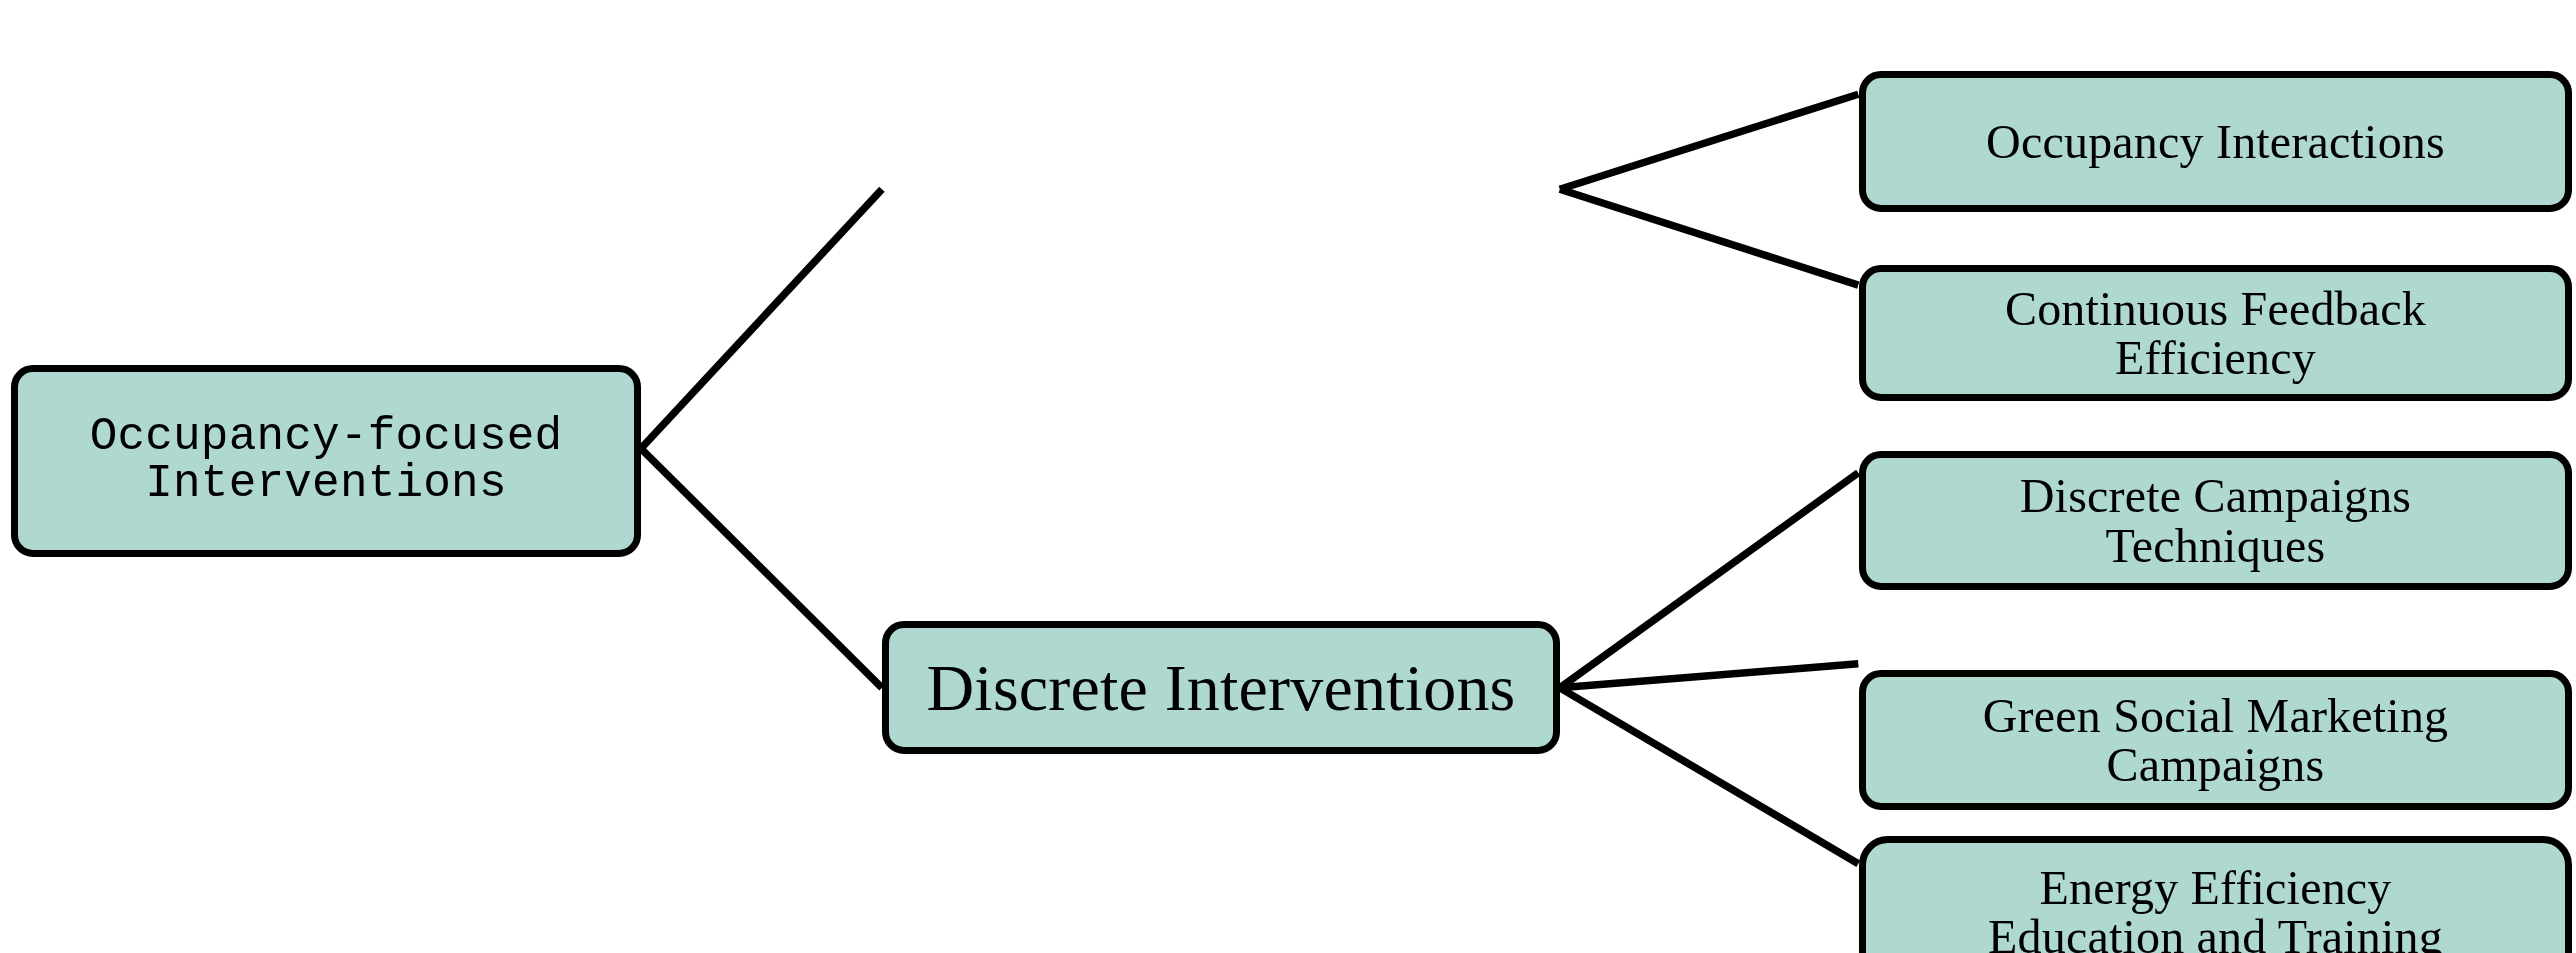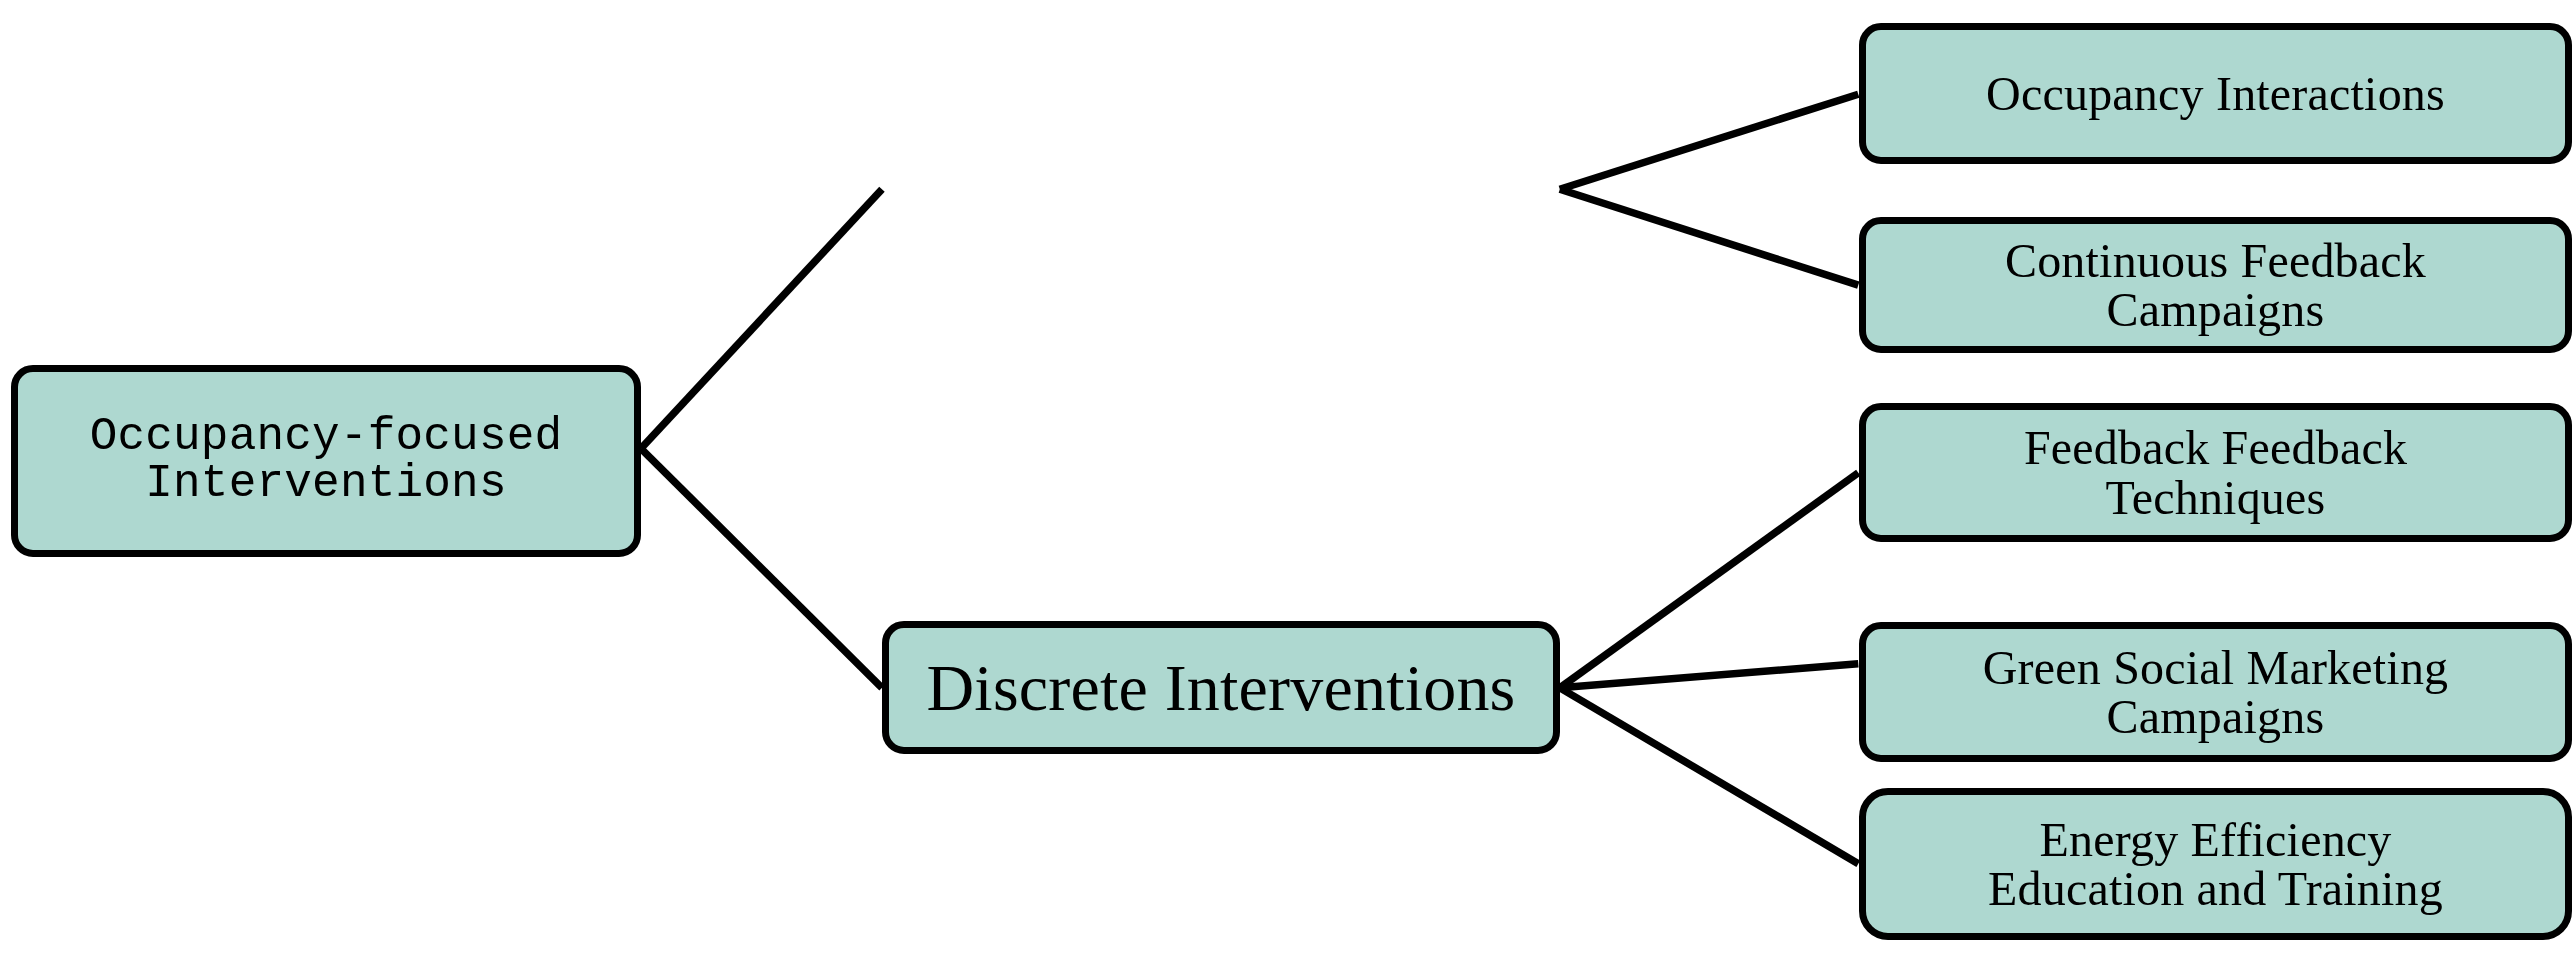--- a/index.html
+++ b/index.html
@@ -53,21 +53,21 @@
   
   #node-continuous {
     left: 882px; top: 123px; width: 678px; height: 133px;
     font-size: 50px;
   }
   #node-discrete {
     left: 882px; top: 621px; width: 678px; height: 133px;
     font-size: 66px;
   }
   
-  .leaf { left: 1859px; width: 713px; font-size: 48px; }
+  .leaf { left: 1859px; width: 713px; font-size: 48px; margin-top: 48px; }
   #node-occupancy-interactions      { top: 23.4px;  height: 141px; }
   #node-continuous-feedback         { top: 217px; height: 136px; }
   #node-discrete-feedback           { top: 403px; height: 139px; }
   #node-green-social-marketing      { top: 622px; height: 140px; }
   #node-energy-efficiency-education { top: 788px; height: 152px; border-radius: 29px; }
 </style>
 </head>
 <body>
 
 <div id="canvas">
@@ -95,25 +95,25 @@
   <div class="node" id="node-discrete">
     <span class="label">Discrete Interventions</span>
   </div>
 
   <div class="node leaf" id="node-occupancy-interactions">
     <span class="label">Occupancy Interactions</span>
   </div>
 
   <div class="node leaf" id="node-continuous-feedback">
     <span class="label">Continuous Feedback
-Campaigns</span>
+Efficiency</span>
   </div>
 
   <div class="node leaf" id="node-discrete-feedback">
-    <span class="label">Feedback Feedback
+    <span class="label">Discrete Campaigns
 Techniques</span>
   </div>
 
   <div class="node leaf" id="node-green-social-marketing">
     <span class="label">Green Social Marketing
 Campaigns</span>
   </div>
 
   <div class="node leaf" id="node-energy-efficiency-education">
     <span class="label">Energy Efficiency

